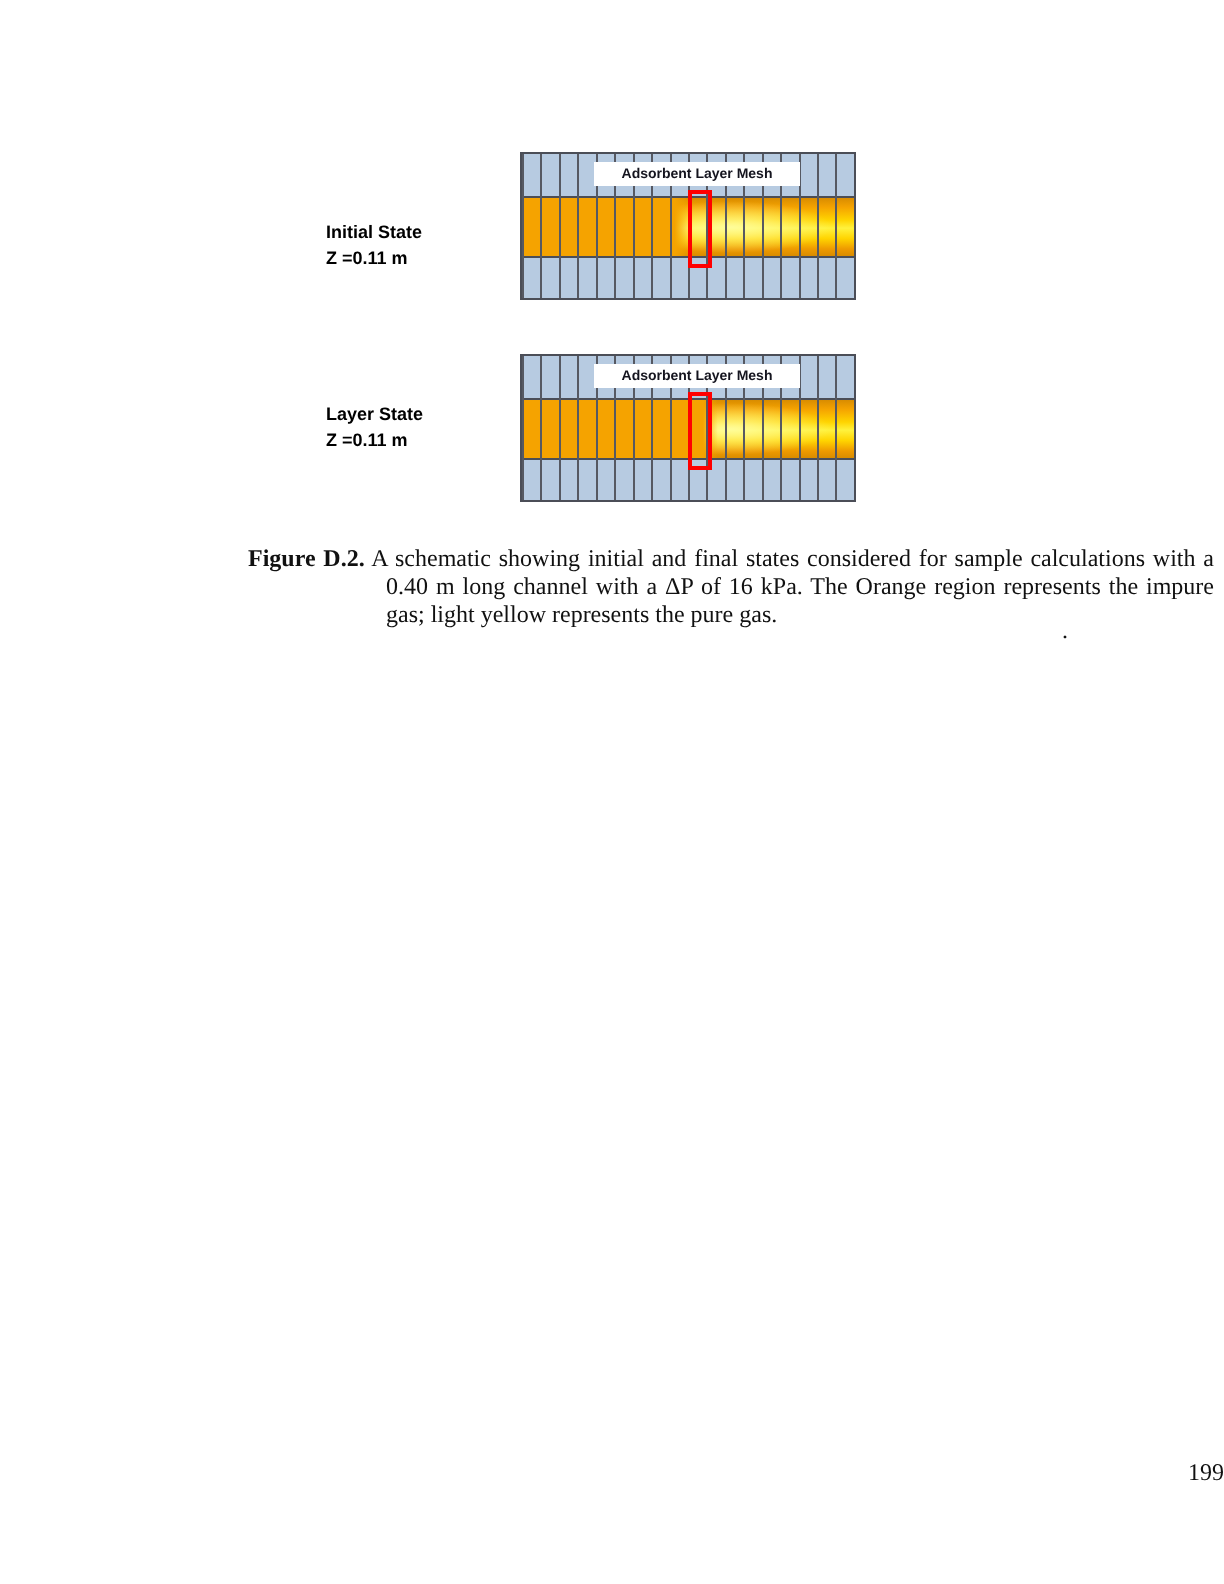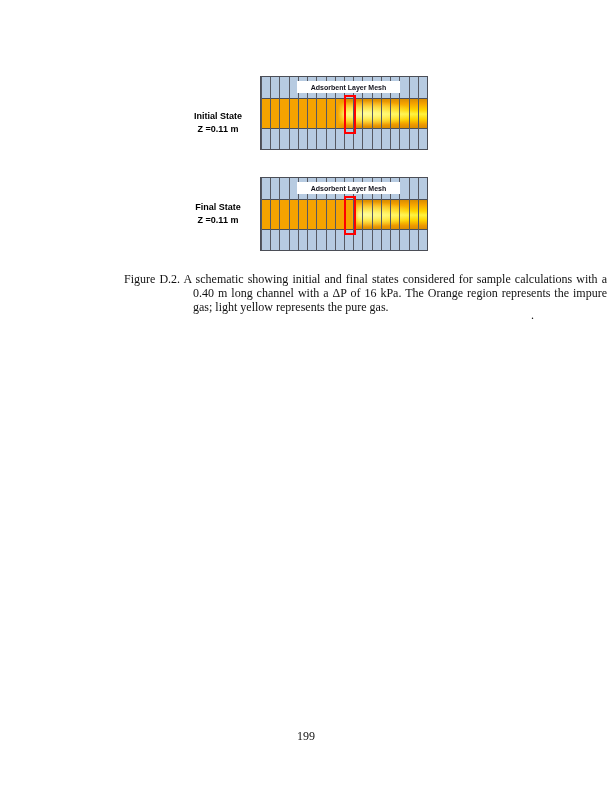--- a/index.html
+++ b/index.html
@@ -57,69 +57,68 @@
     position:absolute;
     left:83px; top:18px; width:12px; height:39px;
     border:2px solid var(--red);
     box-sizing:border-box;
     background:transparent;
   }
 
   
   .state-label {
     position:absolute;
-    left:176px; width:84px;
-    text-align:center;
+    left:163px; width:84px;
     font-family:"Liberation Sans", sans-serif;
     font-weight:bold; font-size:9px; line-height:13px;
     color:#000;
   }
   .state-label.initial { top:110px; }
   .state-label.final   { top:201px; }
 
   
   .figure-caption {
     position:absolute;
     left:124px; top:260px; width:414px;
     font-size:12px; line-height:14px;
     text-align:justify;
     text-indent:-69px; padding-left:69px;
     box-sizing:content-box;
   }
-  .figure-caption .fig-label { font-weight:normal; }
+  .figure-caption .fig-label { font-weight:bold; }
 
   .stray-period {
     position:absolute; left:531px; top:308px;
     font-size:12px;
   }
 
   
   .page-number {
     position:absolute; left:0; right:0; top:729px;
-    text-align:center;
+    text-align:right;
     font-size:12px;
   }
 </style>
 </head>
 <body>
 
 <div class="state-label initial">
   <div>Initial State</div>
   <div>Z =0.11 m</div>
 </div>
 
 <div class="mesh-diagram diagram-initial">
   <div class="band"></div>
   <div class="grid-lines"></div>
   <div class="mesh-label-box">Adsorbent Layer Mesh</div>
   <div class="red-box"></div>
 </div>
 
 <div class="state-label final">
-  <div>Final State</div>
+  <div>Layer State</div>
   <div>Z =0.11 m</div>
 </div>
 
 <div class="mesh-diagram diagram-final">
   <div class="band"></div>
   <div class="grid-lines"></div>
   <div class="mesh-label-box">Adsorbent Layer Mesh</div>
   <div class="red-box"></div>
 </div>
 

